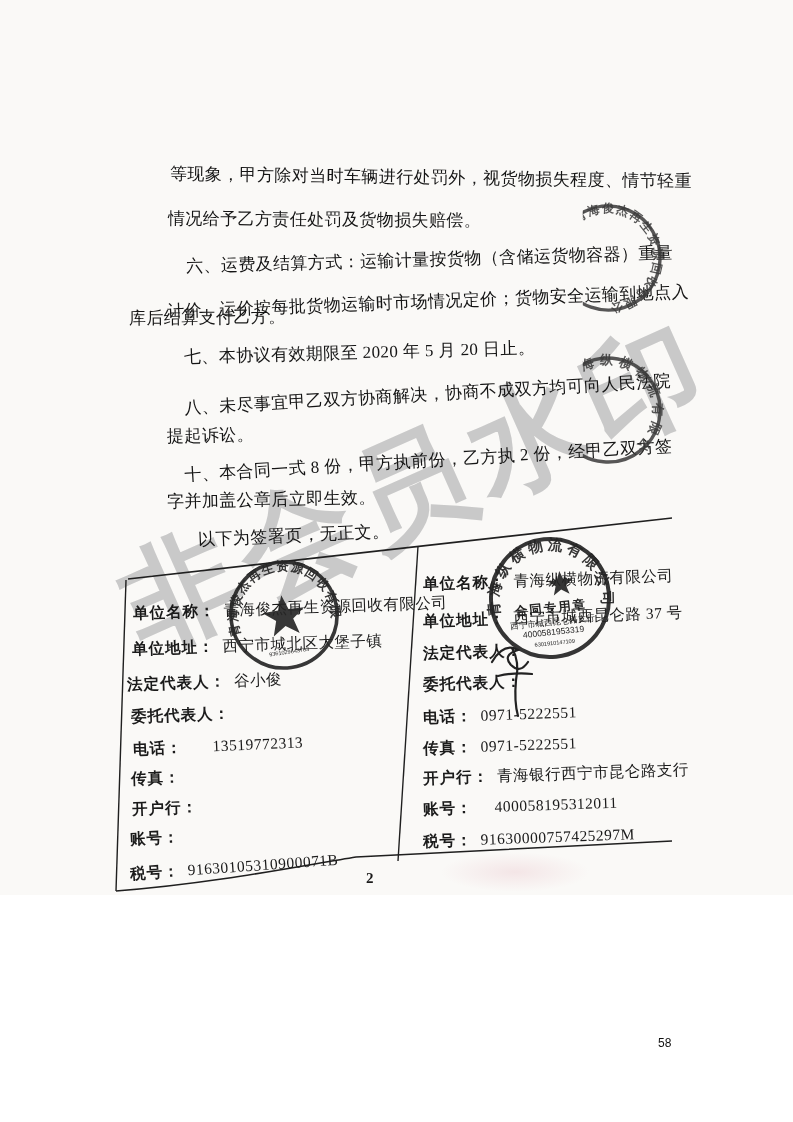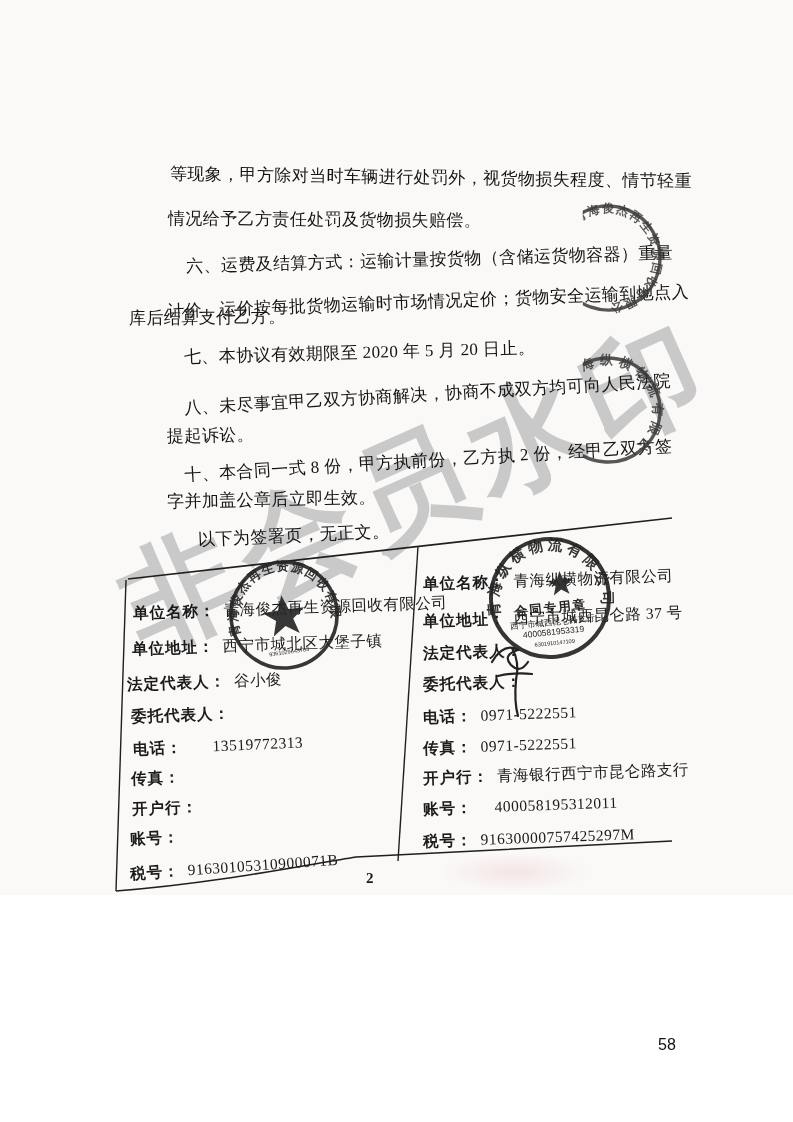--- a/index.html
+++ b/index.html
@@ -40,21 +40,21 @@
   .sig-row .val{
     font-family:"Liberation Serif", serif;
     margin-left:8px;letter-spacing:0.5px;
   }
   .page-num{
     position:absolute;left:366px;top:870px;z-index:2;
     font-size:15px;font-weight:bold;font-family:"Liberation Serif", serif;
   }
   .sheet-num{
     position:absolute;left:658px;top:1036px;z-index:2;
-    font-size:16px;font-family:"Liberation Sans", sans-serif;color:#111;
+    font-size:12px;font-family:"Liberation Sans", sans-serif;color:#111;
   }
   .borders-svg,.sign-svg{position:absolute;left:0;top:0;z-index:2;pointer-events:none;}
   .stamp{position:absolute;z-index:3;}
   .stamp svg{display:block;}
   .edge-stamp{position:absolute;z-index:3;}
   .edge-stamp-clip-a{clip-path:inset(0 0 0 29%);}
   .edge-stamp-clip-b{clip-path:inset(0 0 0 29%);}
 </style>
 </head>
 <body>

